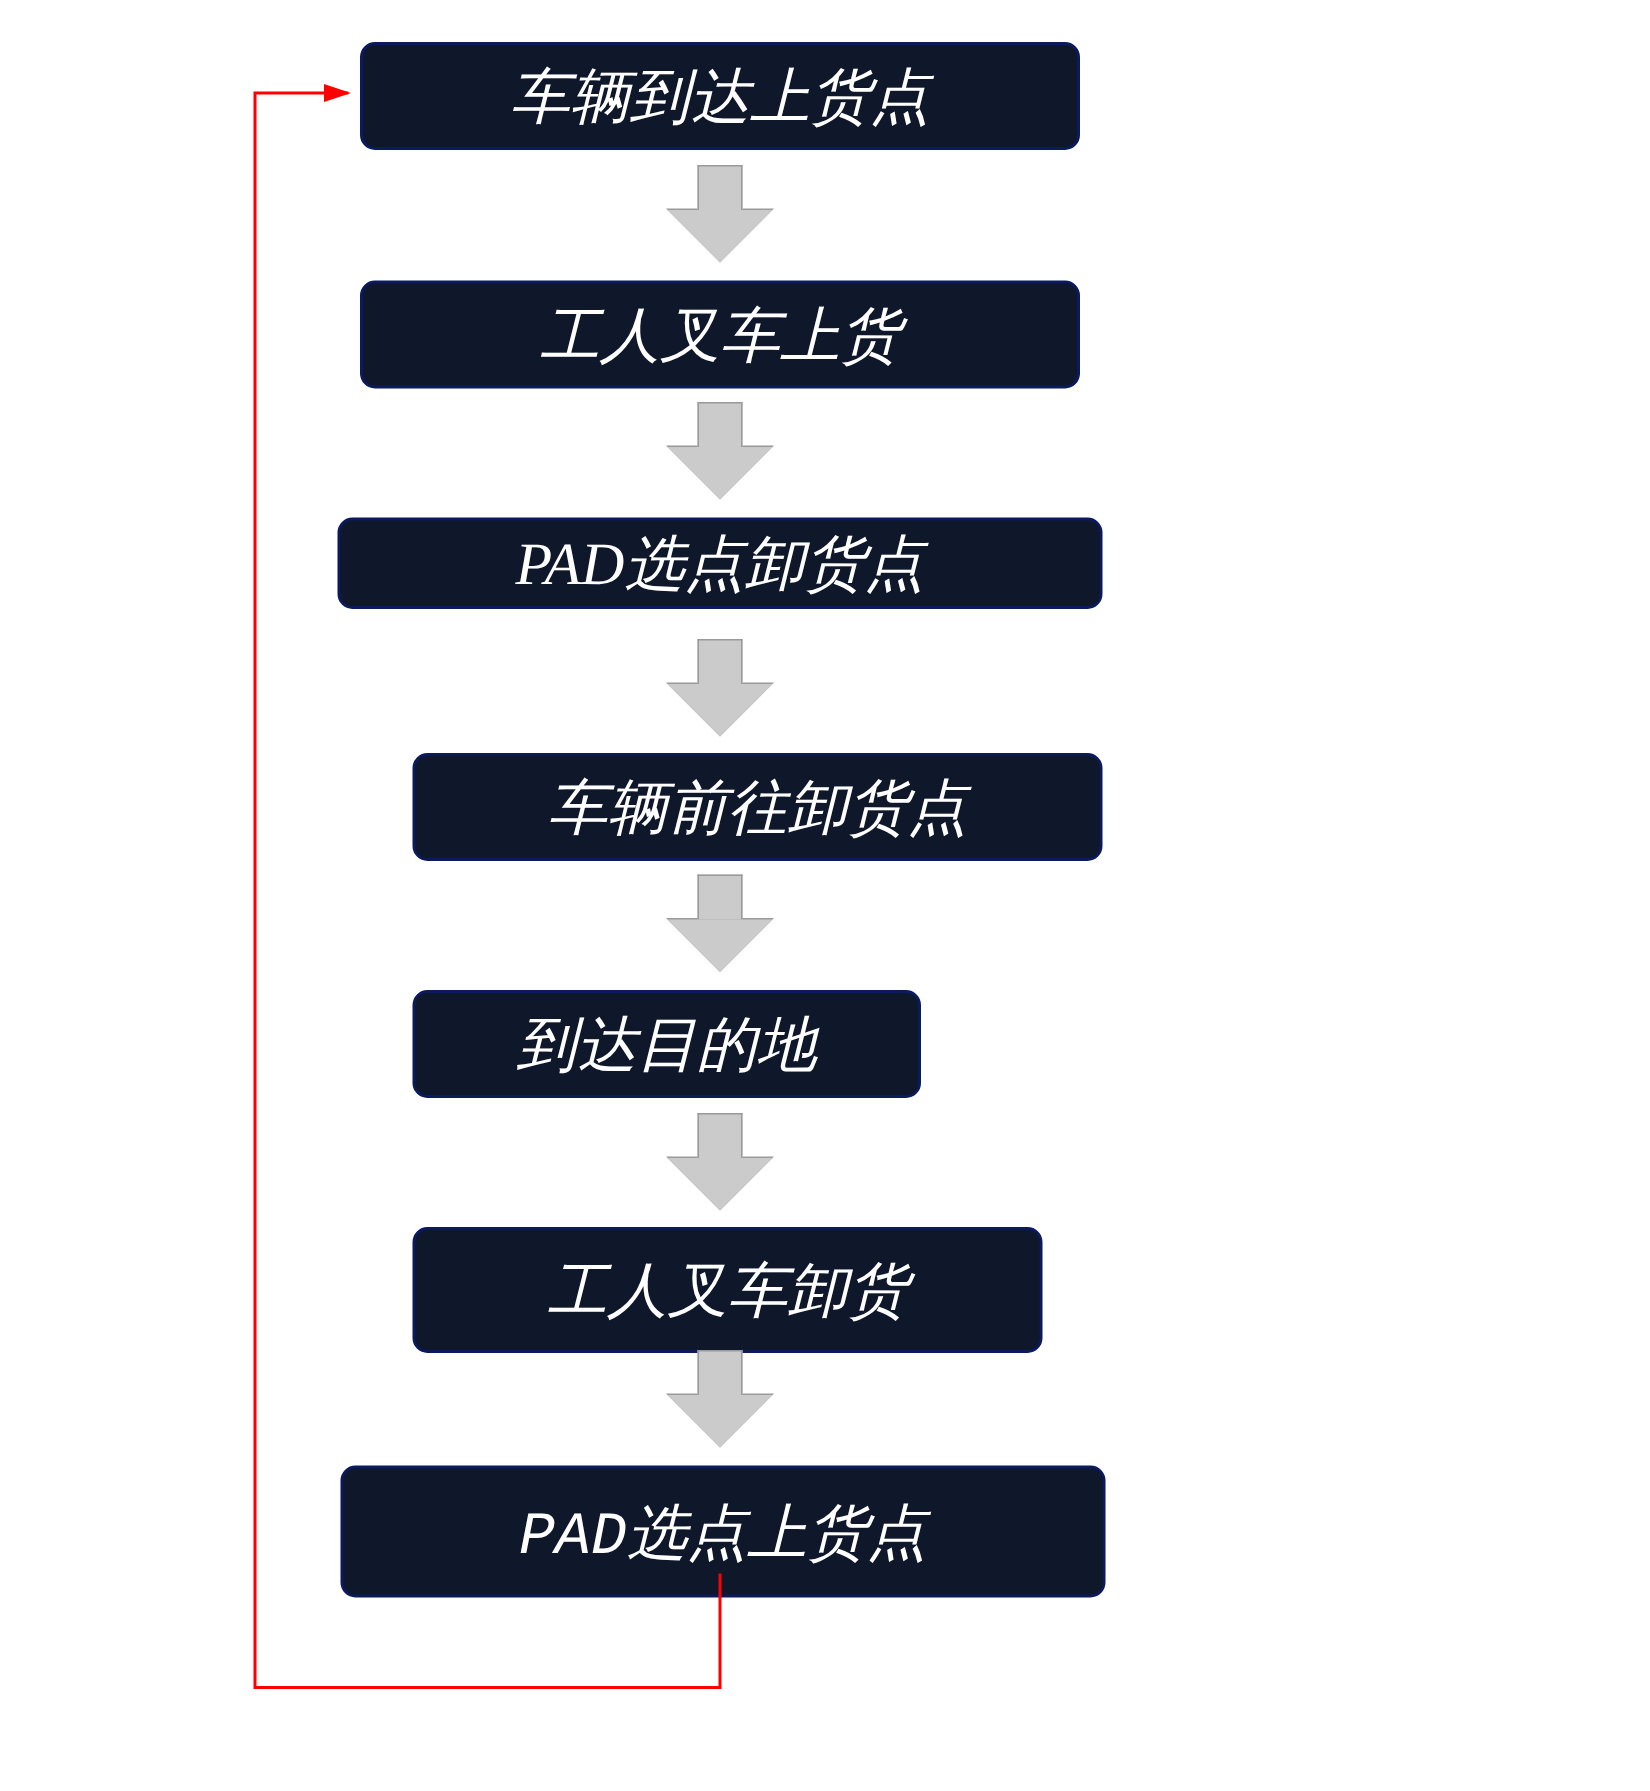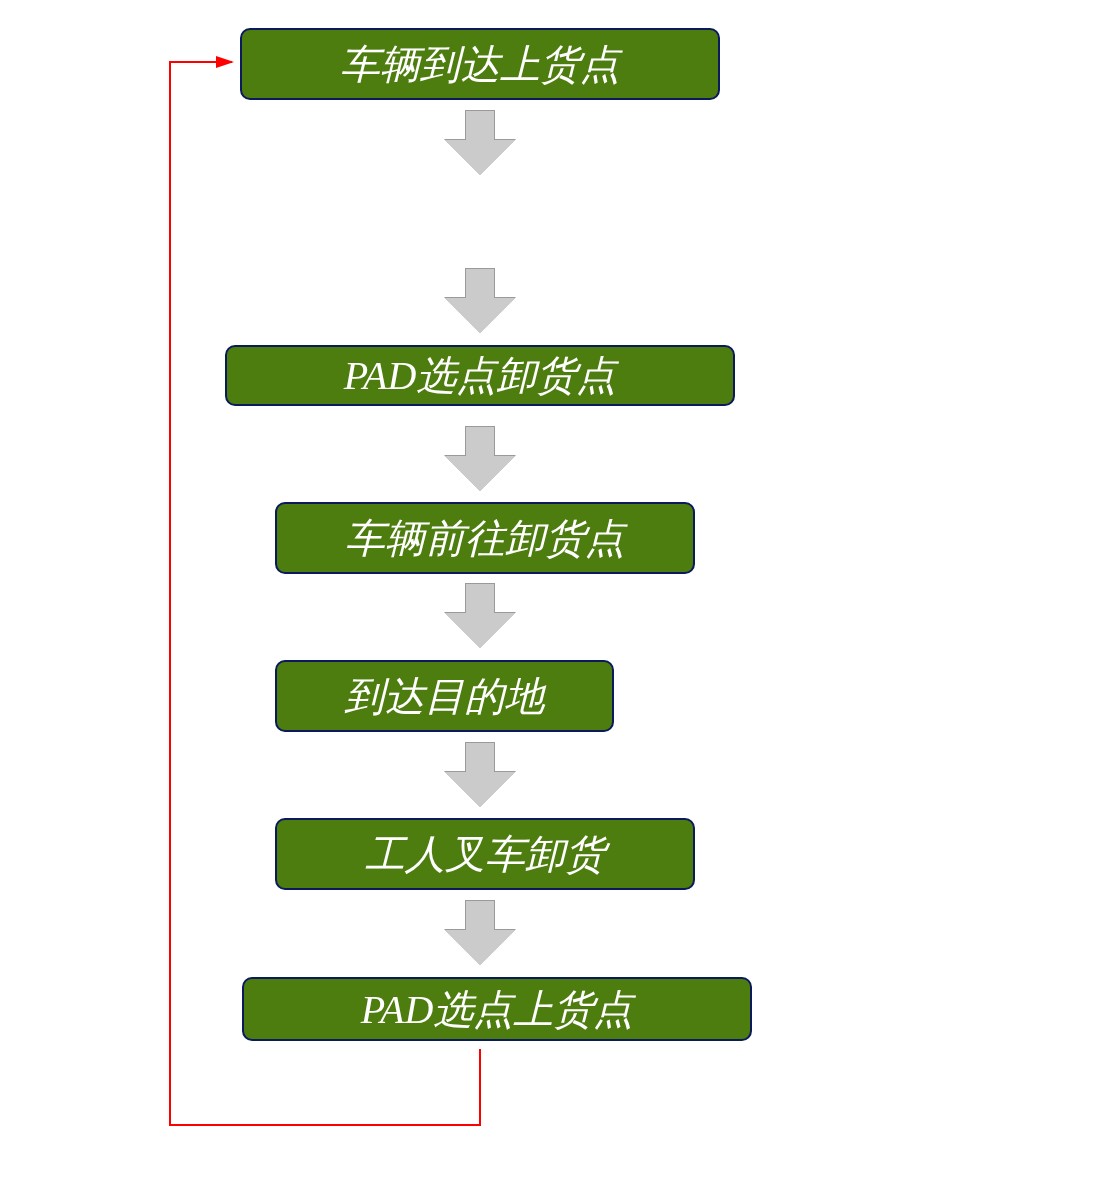--- a/index.html
+++ b/index.html
@@ -10,21 +10,21 @@
       position: relative;
       font-family: "KaiTi", "STKaiti", "楷体", serif;
     }
     .flowchart {
       position: relative;
       width: 100%;
       height: 100%;
     }
     .step-box {
       position: absolute;
-      background: #4d7c0f;
+      background: #0f172a;
       border: 2px solid #0a1a5c;
       border-radius: 10px;
       color: #ffffff;
       font-size: 40px;
       text-align: center;
       display: flex;
       align-items: center;
       justify-content: center;
       font-style: italic;
       white-space: nowrap;
@@ -74,63 +74,66 @@
 
   <div class="step-box" style="left:240px; top:28px; width:480px; height:72px;">
     <span>车辆到达上货点</span>
   </div>
 
   <div class="arrow-down" style="left:445px; top:110px;">
     <div class="arrow-stem"></div>
       <div class="arrow-head"></div>
   </div>
 
+  <div class="step-box" style="left:240px; top:187px; width:480px; height:72px;">
+    <span>工人叉车上货</span>
+  </div>
 
   <div class="arrow-down" style="left:445px; top:268px;">
     <div class="arrow-stem"></div>
       <div class="arrow-head"></div>
   </div>
 
   <div class="step-box" style="left:225px; top:345px; width:510px; height:61px;">
     <span>PAD选点卸货点</span>
   </div>
 
   <div class="arrow-down" style="left:445px; top:426px;">
     <div class="arrow-stem"></div>
       <div class="arrow-head"></div>
   </div>
 
-  <div class="step-box" style="left:275px; top:502px; width:420px; height:72px;">
+  <div class="step-box" style="left:275px; top:502px; width:460px; height:72px;">
     <span>车辆前往卸货点</span>
   </div>
 
   <div class="arrow-down" style="left:445px; top:583px;">
     <div class="arrow-stem"></div>
       <div class="arrow-head"></div>
   </div>
 
   <div class="step-box" style="left:275px; top:660px; width:339px; height:72px;">
     <span>到达目的地</span>
   </div>
 
   <div class="arrow-down" style="left:445px; top:742px;">
     <div class="arrow-stem"></div>
       <div class="arrow-head"></div>
   </div>
 
-  <div class="step-box" style="left:275px; top:818px; width:420px; height:72px;font-family:Liberation Mono, monospace;">
+  <div class="step-box" style="left:275px; top:818px; width:420px; height:84px;font-family:Liberation Mono, monospace;">
     <span>工人叉车卸货</span>
   </div>
 
   <div class="arrow-down" style="left:445px; top:900px;">
     <div class="arrow-stem"></div>
       <div class="arrow-head"></div>
   </div>
 
-  <div class="step-box" style="left:242px; top:977px; width:510px; height:64px;">
+  <div class="step-box" style="left:227px; top:977px; width:510px; height:88px;font-family:Liberation Mono, monospace;">
     <span>PAD选点上货点</span>
   </div>
 
   <svg class="feedback-line" width="1100" height="1194" style="left:0; top:0;">
     <defs>
       <marker id="redarrow" markerWidth="10" markerHeight="10" refX="8" refY="3" orient="auto">
         <path d="M0,0 L0,6 L9,3 z" fill="#ff0000"></path>
       </marker>
     </defs>
     <polyline points="480,1049 480,1125 170,1125 170,62 232,62" fill="none" stroke="#ff0000" stroke-width="2" marker-end="url(#redarrow)"></polyline>

